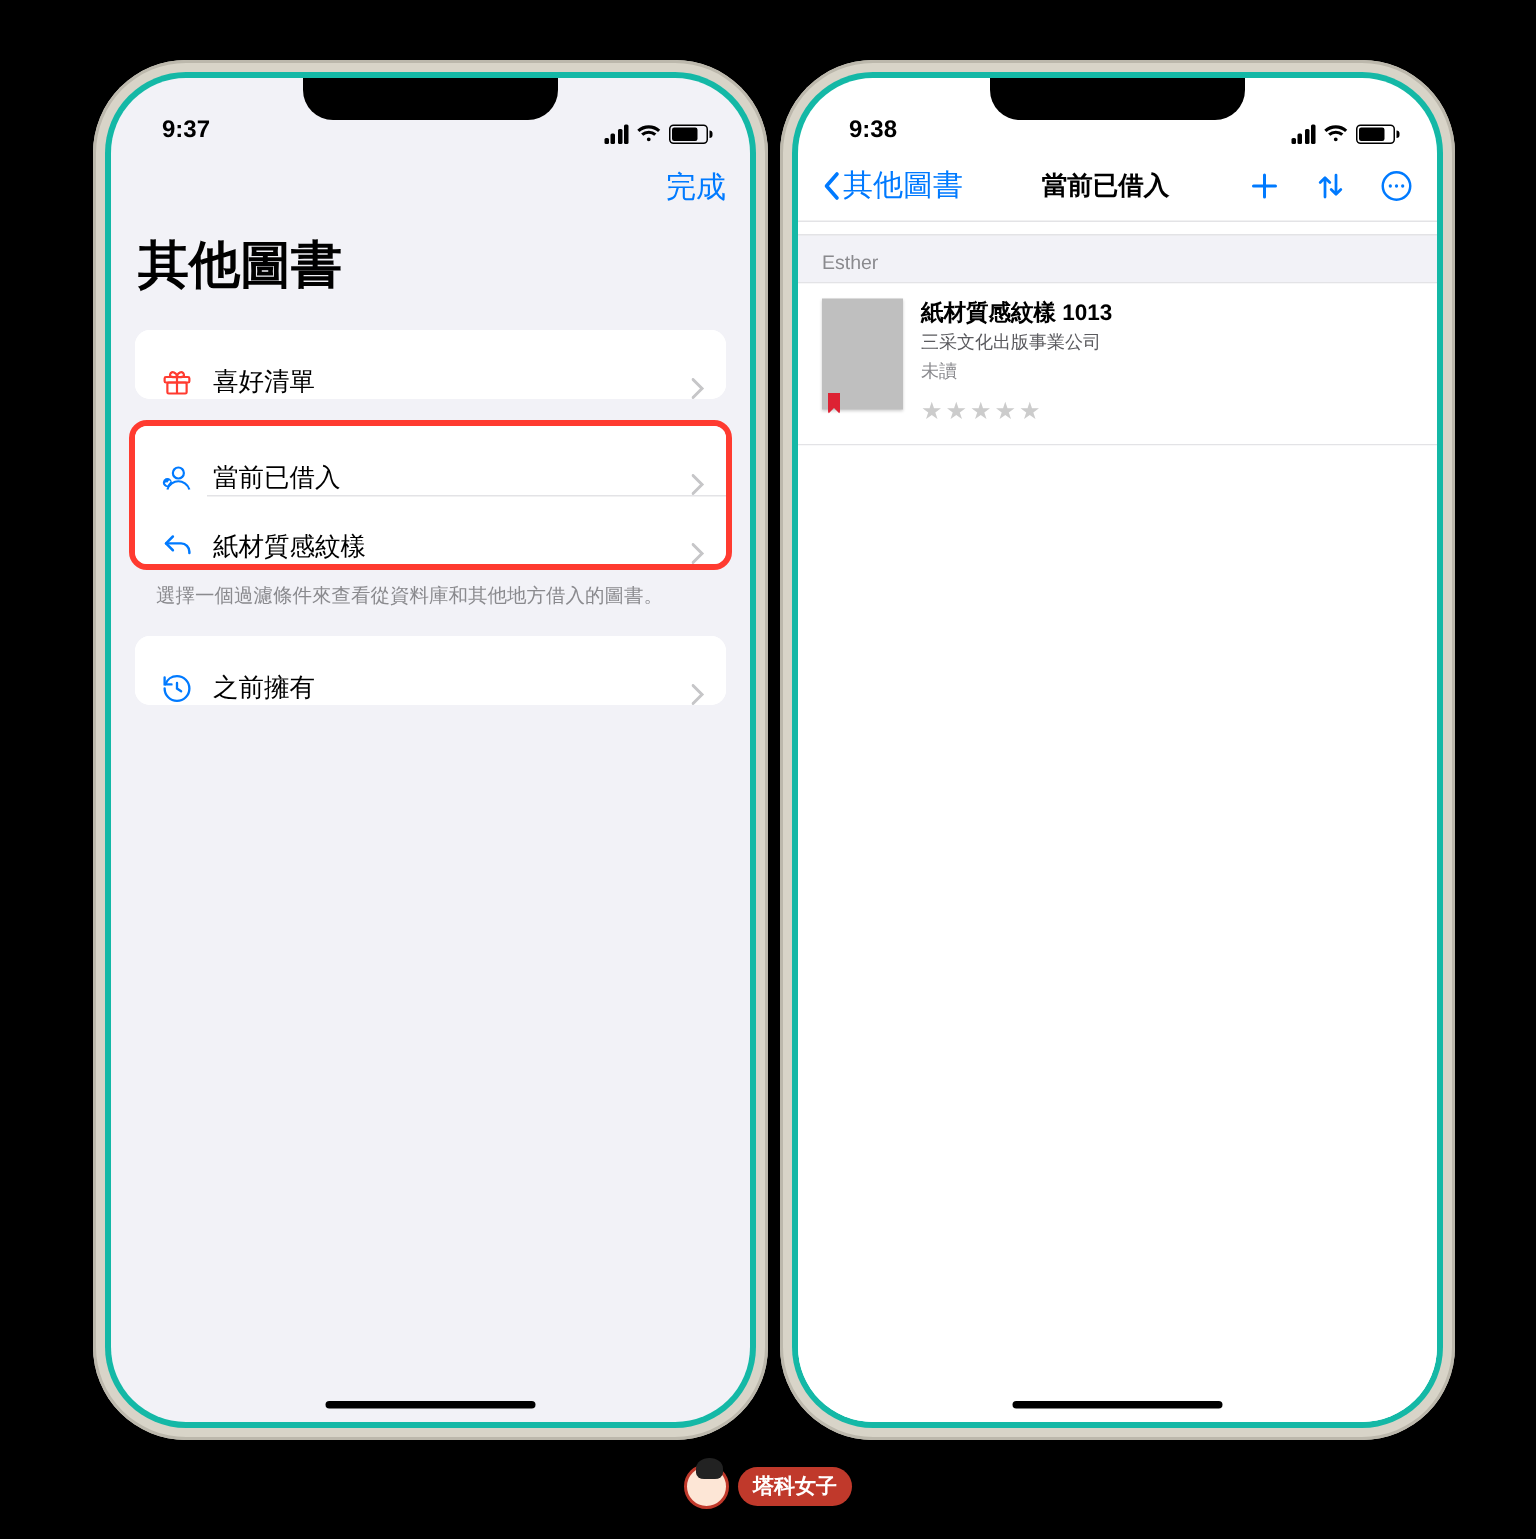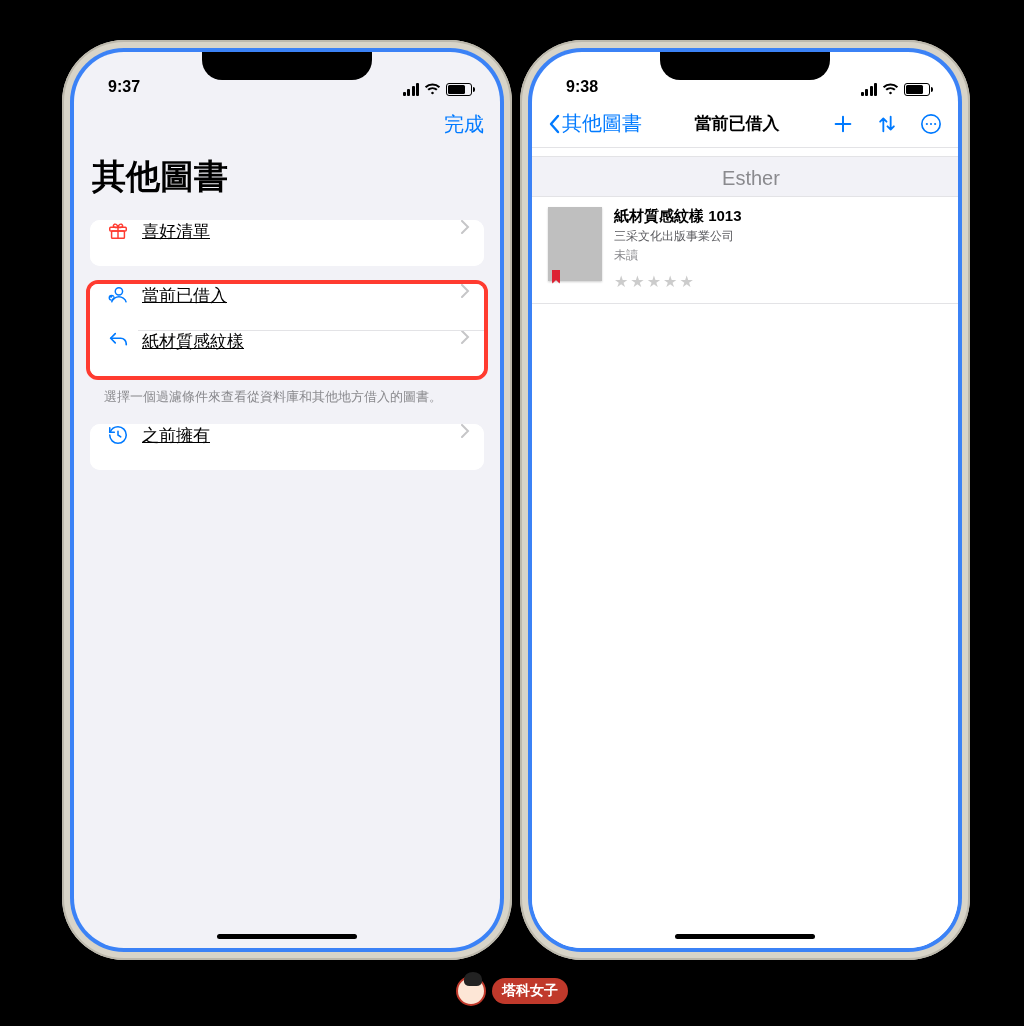--- a/index.html
+++ b/index.html
@@ -25,21 +25,21 @@
     border-radius: 62px;
     background: #d8d4c8;
     padding: 8px;
     box-shadow: inset 0 0 0 2px #bcb8ac;
   }
   .phone-left { left: 62px; }
   .phone-right { left: 520px; }
   .phone-inner {
     width: 100%;
     height: 100%;
-    background: #3b82f6;
+    background: #14b8a6;
     border-radius: 54px;
     padding: 4px;
   }
   .screen {
     width: 100%;
     height: 100%;
     background: #f2f2f7;
     border-radius: 50px;
     position: relative;
     overflow: hidden;
@@ -111,26 +111,25 @@
   }
   
   .list-group {
     margin: 10px 16px 0 16px;
     background:#fff;
     border-radius:10px;
     overflow: visible;
   }
   .list-group.rounded { border-radius:10px; overflow:hidden; }
   .list-row {
-    display:flex; align-items:flex-start;
+    display:flex; align-items:flex-end;
     height:46px;
     padding: 0 14px 0 14px;
     background:#fff;
     position:relative;
-    text-decoration:underline;
   }
   .list-row + .list-row::before{
     content:""; position:absolute; left:48px; right:0; top:0; height:1px;
     background:#e3e3e6;
   }
   .row-icon { width:28px; display:flex; align-items:center; justify-content:center; margin-right:10px;}
   .row-label { flex:1; font-size:17px; color:#000; }
   .chevron { color:#c6c6c8; }
   .footer-note {
     font-size: 13px;
@@ -144,27 +143,26 @@
     border-radius: 12px;
     margin: 14px 12px 0 12px;
     overflow:hidden;
   }
   .highlight-box .list-row { border-radius:0; }
   .highlight-box .list-row:first-child { }
   .highlight-box .list-row + .list-row::before { left:48px; }
   
   .section-hdr {
     background:#f2f2f7;
-    font-size:20px;
+    font-size:13px;
     color:#8a8a8e;
     padding: 10px 4px 6px 16px;
     border-bottom:1px solid #e3e3e6;
     border-top:1px solid #e3e3e6;
     margin-top:8px;
-    text-align:center;
   }
   .book-row {
     display:flex;
     padding: 10px 16px 12px 16px;
     background:#fff;
     border-bottom:1px solid #e3e3e6;
     gap:12px;
   }
   .book-cover{
     width:54px; height:74px; background:#bfbfbf; position:relative;

